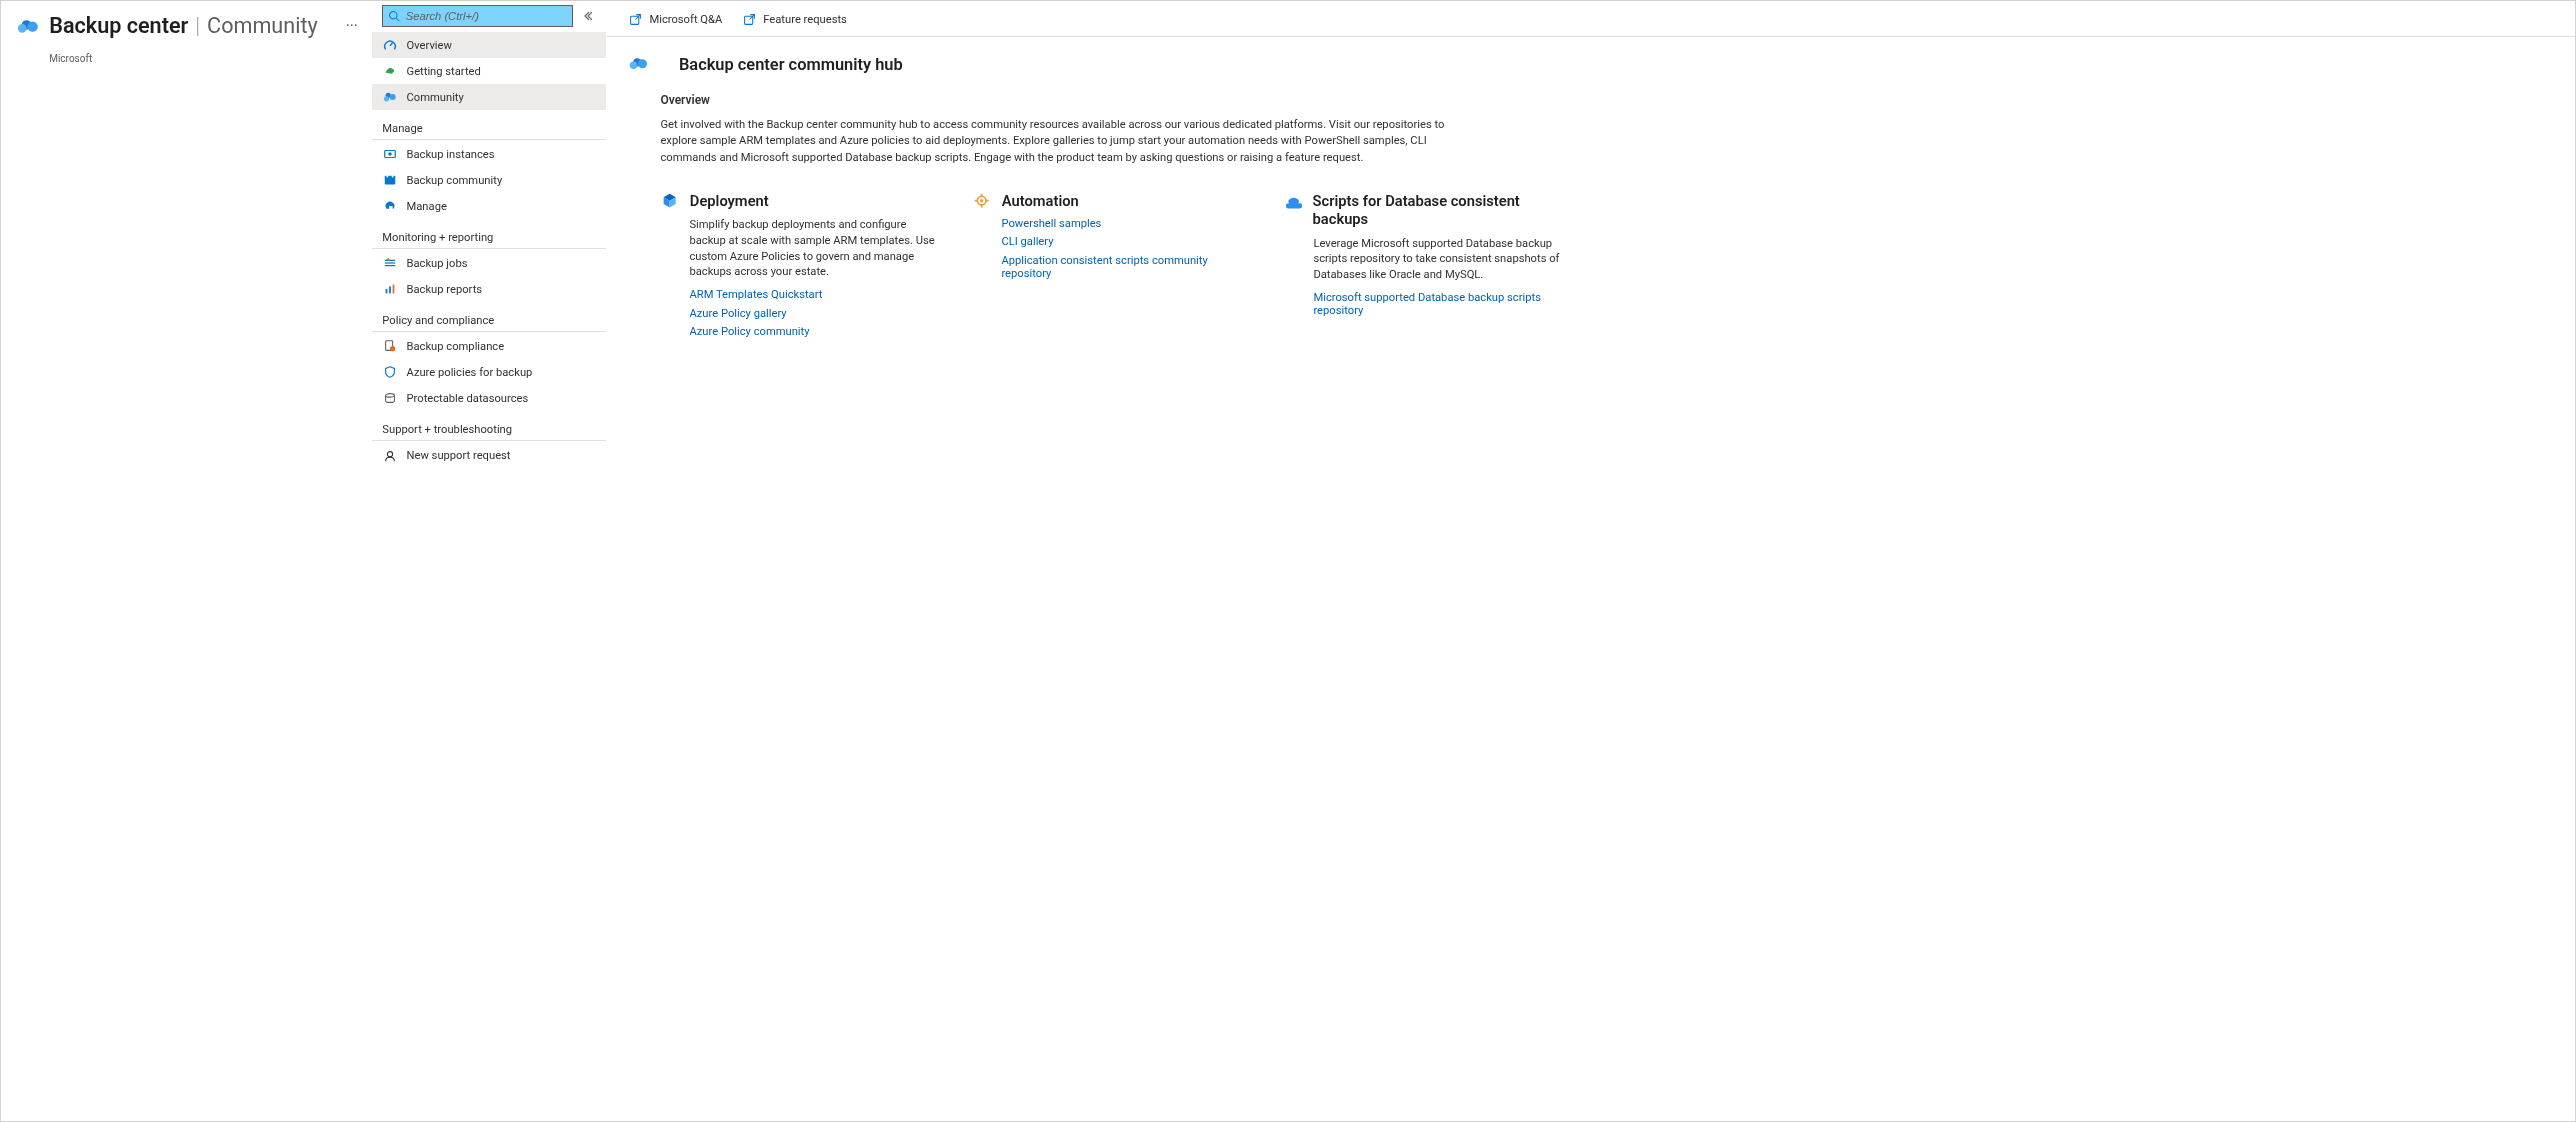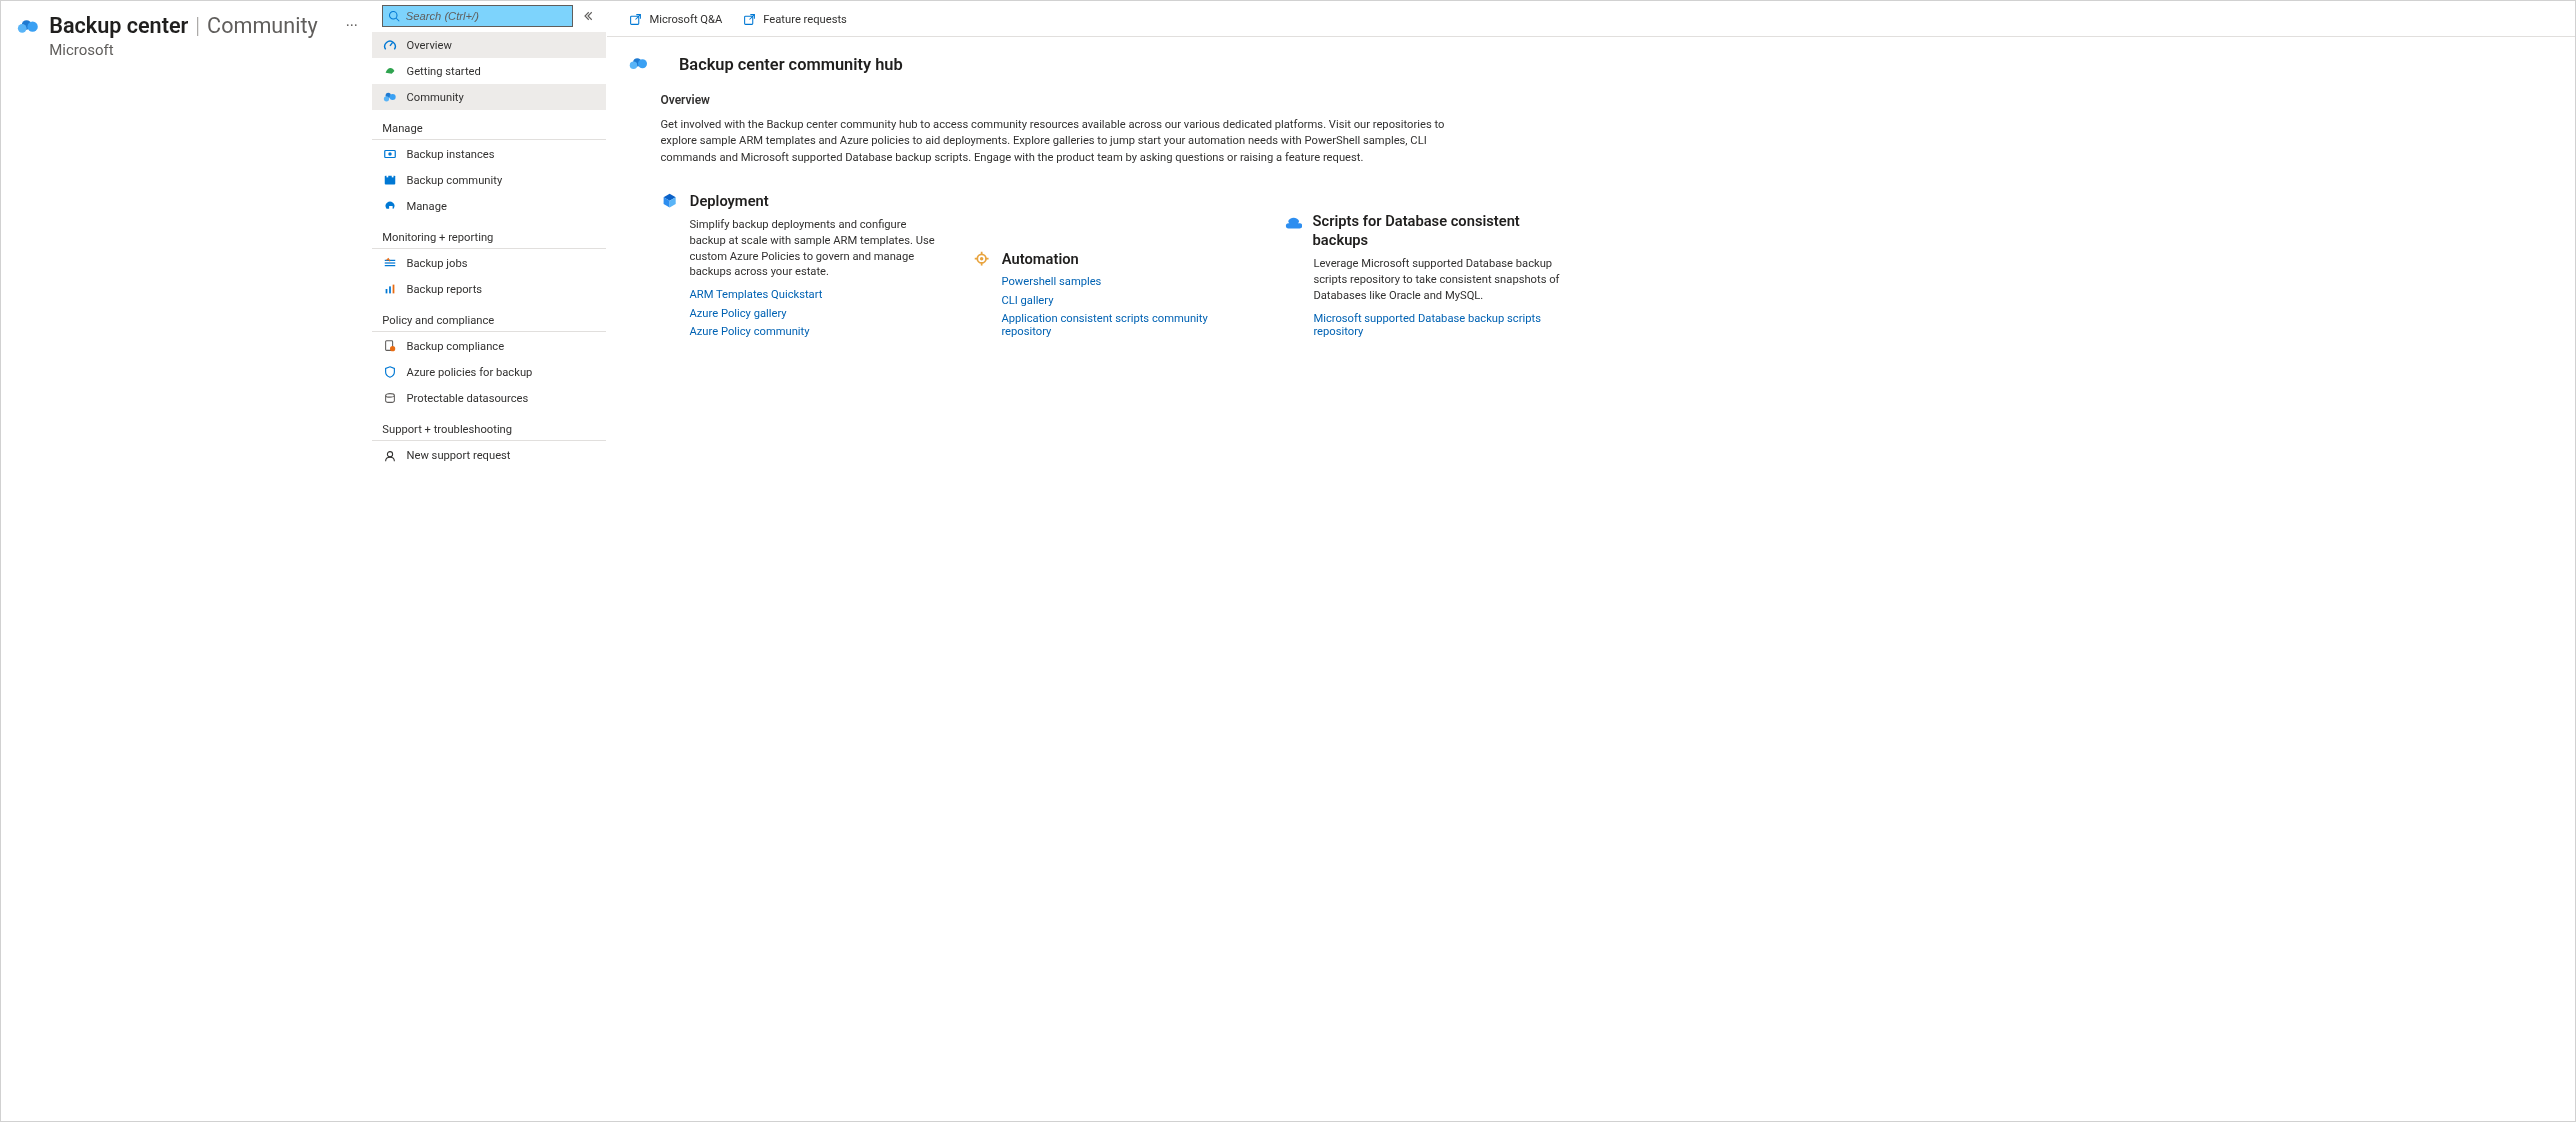--- a/index.html
+++ b/index.html
@@ -7,21 +7,21 @@
   .root { display: flex; flex-direction: row; height: 100%; border: 0.9px solid #d1d1d1; overflow: hidden; }
 
   
   .header { display: flex; align-items: flex-start; padding: 12px 14px 5.2px 14px; }
   .header .icon { width: 29px; display: flex; align-items: center; justify-content: center; margin-right: 5.2px; margin-top: 3.5px;}
   .header-titles { display: flex; flex-direction: column; }
   .title-line { display: flex; align-items: baseline; gap: 7px; }
   .title-main { font-size: 21.6px; font-weight: 600; color: #201f1e; }
   .title-sub { font-size: 21.6px; font-weight: 400; color: #605e5c; }
   .title-sep { font-size: 21.6px; font-weight: 300; color: #a19f9d; }
-  .subtitle-row { font-size: 15px; color: #605e5c; margin-top: 3px;}
+  .subtitle-row { font-size: 10px; color: #605e5c; margin-top: 15px;}
   .title-more { margin-left: 21px; color: #605e5c; font-size: 15.6px; align-self: center; cursor: pointer;}
 
   
   .body { flex: 1 1 auto; display: flex; min-height: 0; }
 
   
   .sidebar { width: 234px; flex: 0 0 234px; display: flex; flex-direction: column; border-right: none; padding-top: 3.5px; }
   .search-row { display: flex; align-items: center; gap: 7px; padding: 0 10.4px 5.2px 10.4px; }
   .search-box { flex: 1 1 auto; position: relative; }
   .search-input { width: 100%; border: 0.9px solid #605e5c; height: 22.5px; padding: 0 5.2px 0 22.5px; font-size: 11.2px; color: #605e5c; font-style: italic; background: #7dd3fc; }
@@ -44,21 +44,21 @@
 
   .content { padding: 17.3px 22.5px; }
   .hub-header { display: flex; align-items: center; gap: 27px; margin-bottom: 19px;}
   .hub-header .hub-icon { display:flex;}
   .hub-title { font-size: 16.4px; font-weight: 600; color: #201f1e; }
 
   .overview-block { margin-left: 31px; margin-bottom: 26px;}
   .overview-heading { font-size: 12px; font-weight: 600; margin-bottom: 10.4px;}
   .overview-text { font-size: 11.2px; line-height: 1.45; color: #323130; max-width: 821px;}
 
-  .cards { display: flex; gap: 35px; margin-left: 31px; align-items: flex-end;}
+  .cards { display: flex; gap: 35px; margin-left: 31px; align-items: flex-start;}
   .card { width: 277px; }
   .card-head { display: flex; align-items: flex-start; gap: 10.4px; margin-bottom: 7px; }
   .card-head .card-icon { width: 19px; display:flex; justify-content:center;}
   .card-title { font-size: 14.7px; font-weight: 600; color: #201f1e; line-height: 1.25;}
   .card-desc { font-size: 11.2px; line-height: 1.4; color: #323130; margin-left: 29px; margin-bottom: 8.6px;}
   .card-links { margin-left: 29px; display: flex; flex-direction: column; gap: 5.2px;}
   .card-links a { color: #0062b3; text-decoration: none; font-size: 11.2px; cursor: pointer;}
 
   svg { display: block; }
 </style>

